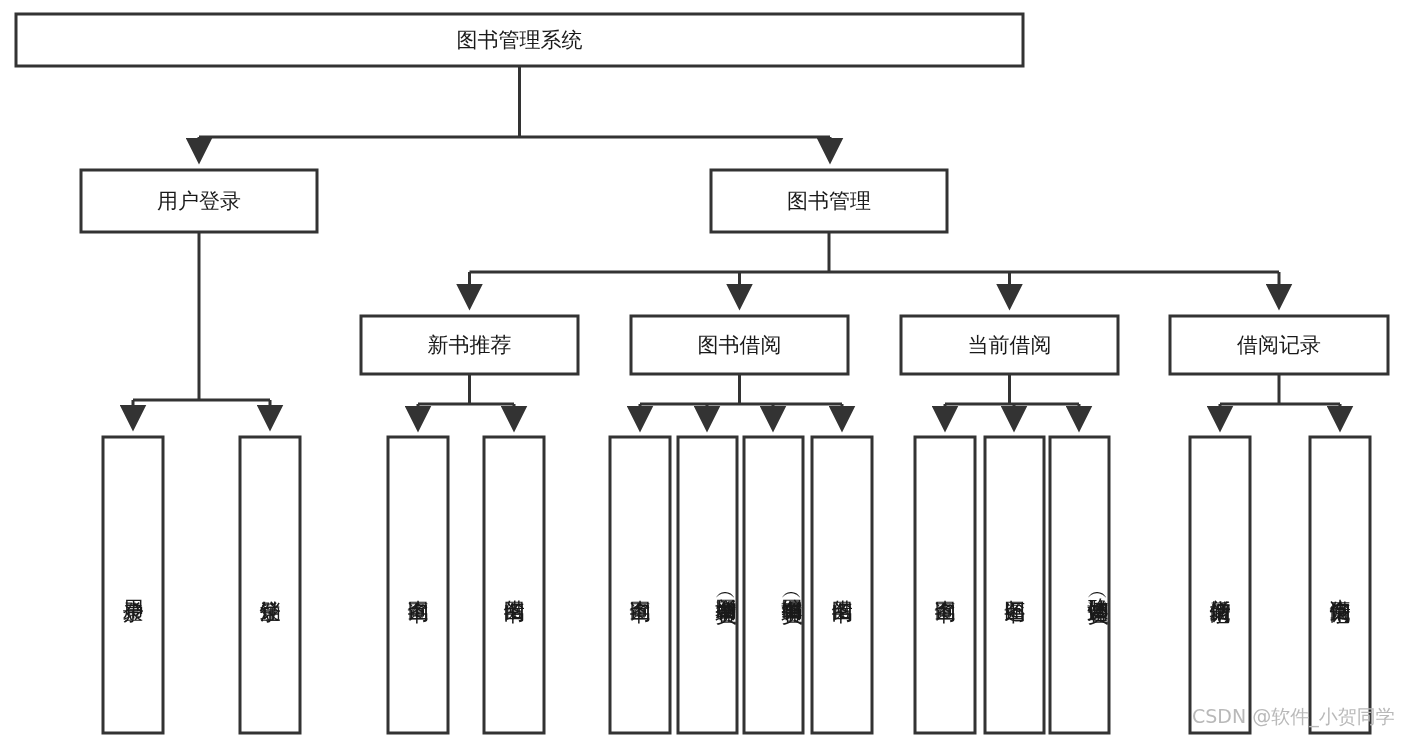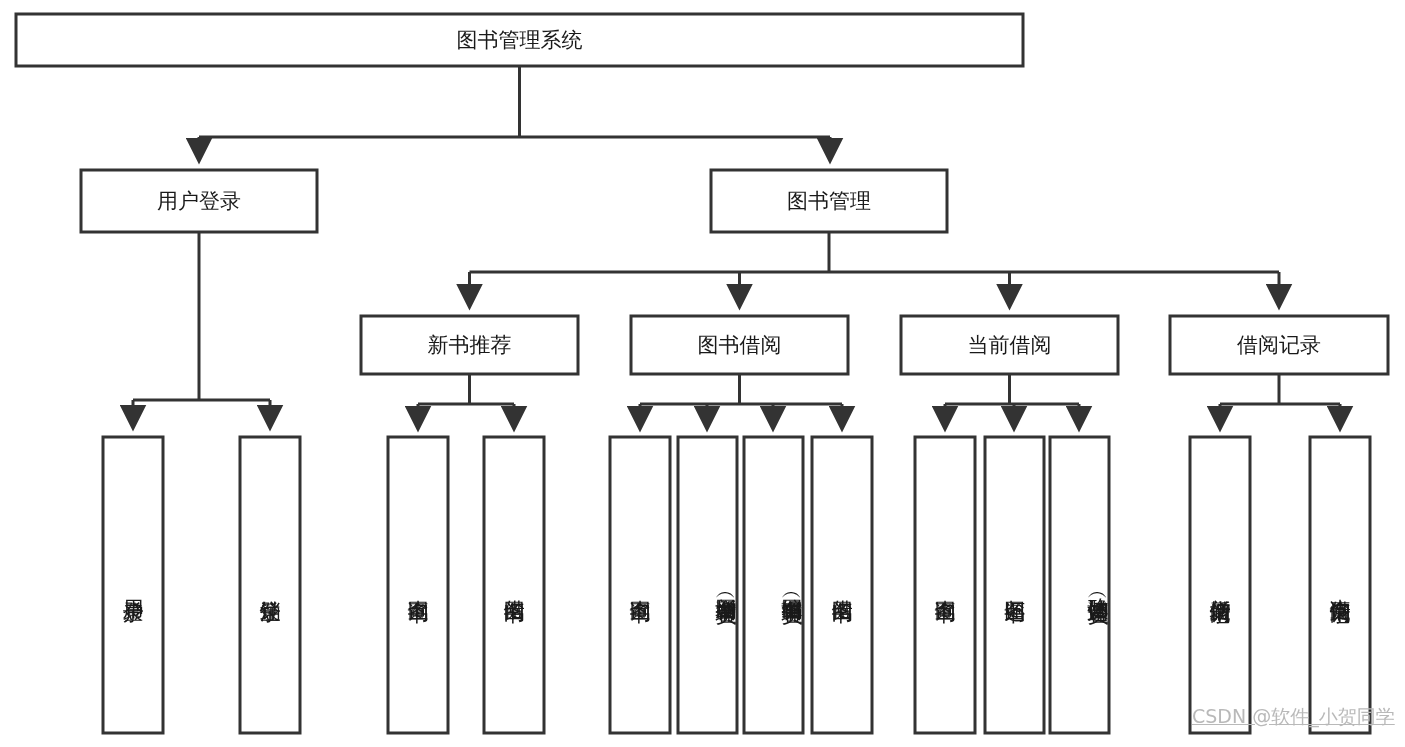--- a/index.html
+++ b/index.html
@@ -178,15 +178,15 @@
   <div class="vlabel" style="left:610px; top:437px; width:60px; height:296px;">查询图书</div>
   <div class="vlabel" style="left:678px; top:437px; width:59px; height:296px; align-items:flex-start;">新增图书（管理员）</div>
   <div class="vlabel" style="left:744px; top:437px; width:59px; height:296px; align-items:flex-start;">编辑图书（管理员）</div>
   <div class="vlabel" style="left:812px; top:437px; width:60px; height:296px;">借阅图书</div>
   <div class="vlabel" style="left:915px; top:437px; width:60px; height:296px;">查询图书</div>
   <div class="vlabel" style="left:985px; top:437px; width:59px; height:296px;">归还图书</div>
   <div class="vlabel" style="left:1050px; top:437px; width:59px; height:296px; align-items:flex-start;">确认归还（管理员）</div>
   <div class="vlabel" style="left:1190px; top:437px; width:60px; height:296px;">新增借阅记录</div>
   <div class="vlabel" style="left:1310px; top:437px; width:60px; height:296px;">查询借阅记录</div>
 
-  <div class="watermark" style="left:1192px; top:704px;text-decoration:underline;">CSDN @软件_小贺同学</div>
+  <div class="watermark" style="left:1192px; top:704px;">CSDN @软件_小贺同学</div>
 
 </div>
 
 </body></html>

